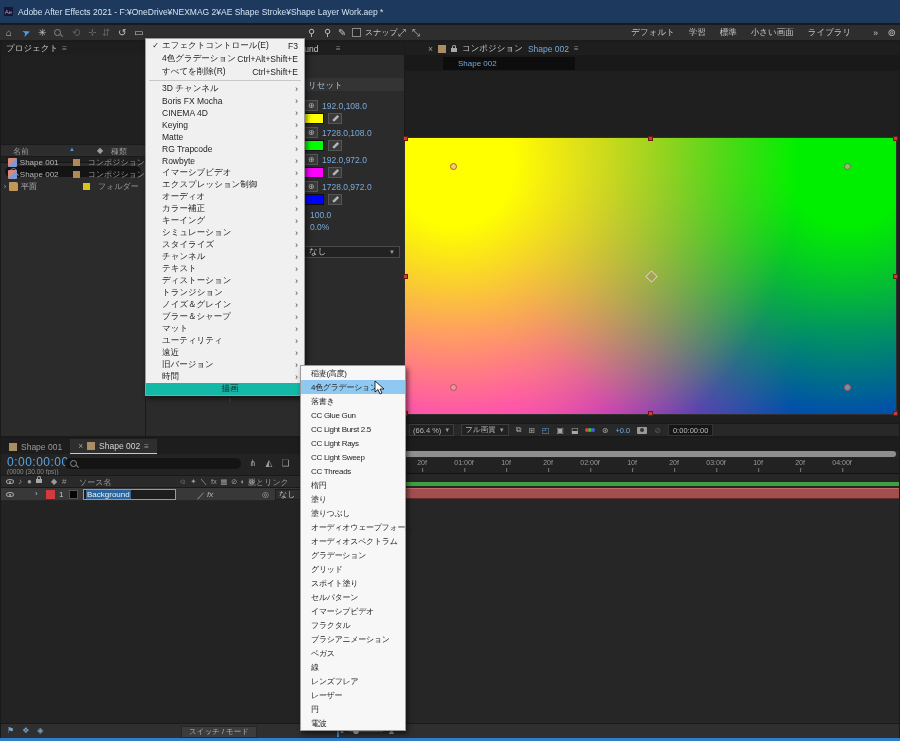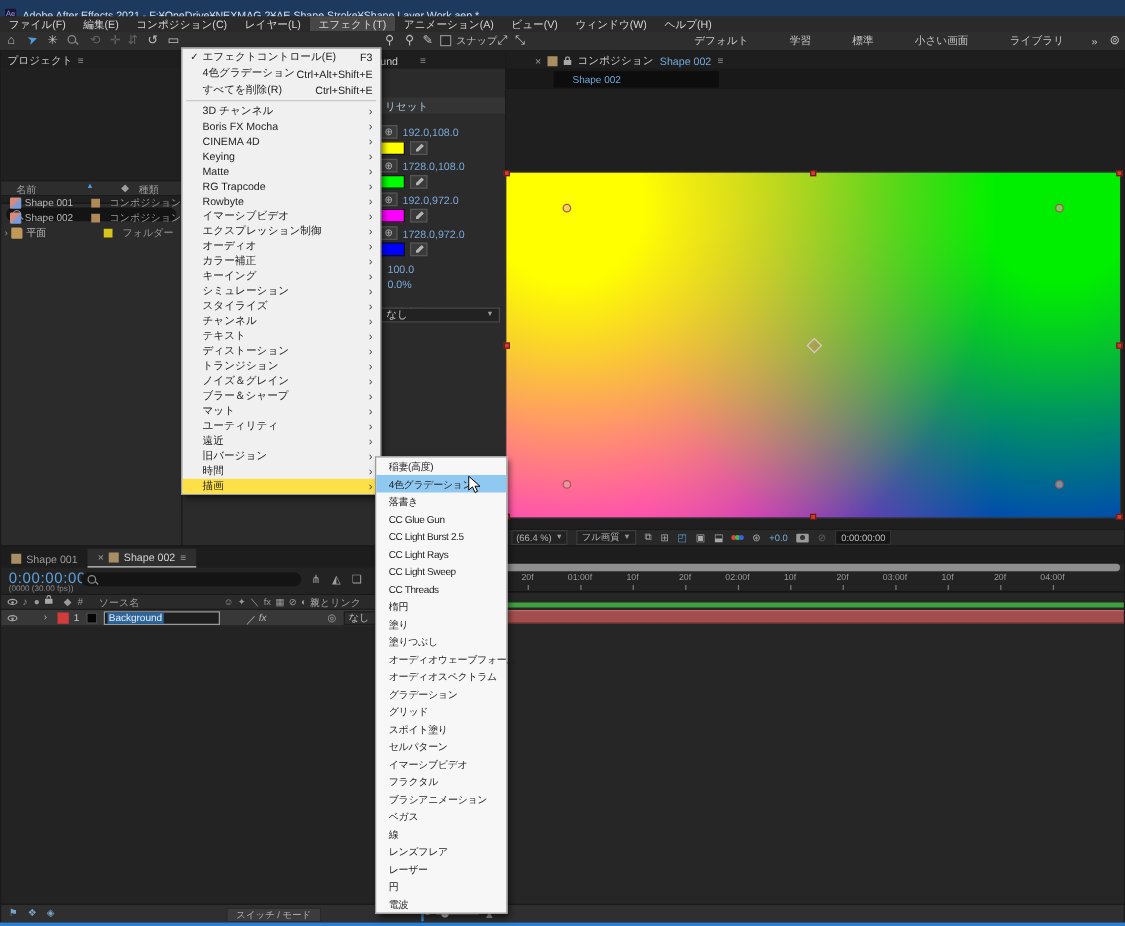--- a/index.html
+++ b/index.html
@@ -126,34 +126,20 @@
 </head>
 <body>
 
 <div id="root">
 
   <div class="abs titlebar">
     <span class="ae-logo">Ae</span>
     <span>Adobe After Effects 2021 - F:¥OneDrive¥NEXMAG 2¥AE Shape Stroke¥Shape Layer Work.aep *</span>
   </div>
 
-  <div class="abs menubar">
-    <div style="display:flex">
-
-    <span class="mb-item">ファイル(F)</span>
-        <span class="mb-item">編集(E)</span>
-        <span class="mb-item">コンポジション(C)</span>
-        <span class="mb-item">レイヤー(L)</span>
-        <span class="mb-item open">エフェクト(T)</span>
-        <span class="mb-item">アニメーション(A)</span>
-        <span class="mb-item">ビュー(V)</span>
-        <span class="mb-item">ウィンドウ(W)</span>
-        <span class="mb-item">ヘルプ(H)</span>
-      </div>
-  </div>
 
   <div class="abs toolbar">
     <span class="ticon" style="left:6px">⌂</span>
     <span class="ticon active" style="left:22px;transform:rotate(-20deg)">➤</span>
     <span class="ticon" style="left:38px">✳</span>
     <span class="ticon" style="left:54px"><span class="mag" style="display:inline-block"></span></span>
     <span class="ticon dim" style="left:72px">⟲</span>
     <span class="ticon dim" style="left:88px">✛</span>
     <span class="ticon dim" style="left:102px">⇵</span>
     <span class="ticon" style="left:118px">↺</span>
@@ -161,21 +147,21 @@
     <span class="ticon" style="left:308px">⚲</span>
     <span class="ticon" style="left:324px">⚲</span>
     <span class="ticon" style="left:338px">✎</span>
     <span class="snapwrap">
       <span class="snapbox"></span>
       <span>スナップ</span>
     </span>
     <span class="ticon" style="left:398px">⤢</span>
     <span class="ticon" style="left:412px">⤡</span>
     <span class="wslist">
-      <span style="display:flex;gap:33px">
+      <span style="display:flex;gap:14px">
 
       <span>デフォルト</span>
           <span>学習</span>
           <span>標準</span>
           <span>小さい画面</span>
           <span>ライブラリ</span>
         </span>
       <span>»</span>
     </span>
     <span class="ticon" style="right:4px;left:auto">⊚</span>
@@ -613,21 +599,21 @@
         <div class="menu-cat">
           <span class="ml">旧バージョン</span>
           <span class="arrow">›</span>
         </div>
 
         <div class="menu-cat">
           <span class="ml">時間</span>
           <span class="arrow">›</span>
         </div>
 
-        <div class="menu-cat highlighted" style="background: #fde047;">
+        <div class="menu-cat highlighted" style="background: #14b8a6; flex-direction: column;">
           <span class="ml">描画</span>
           <span class="arrow">›</span>
         </div>
       </div>
   </div>
 
   <div class="abs submenu">
     <div>
 
         <div class="sub-item">

